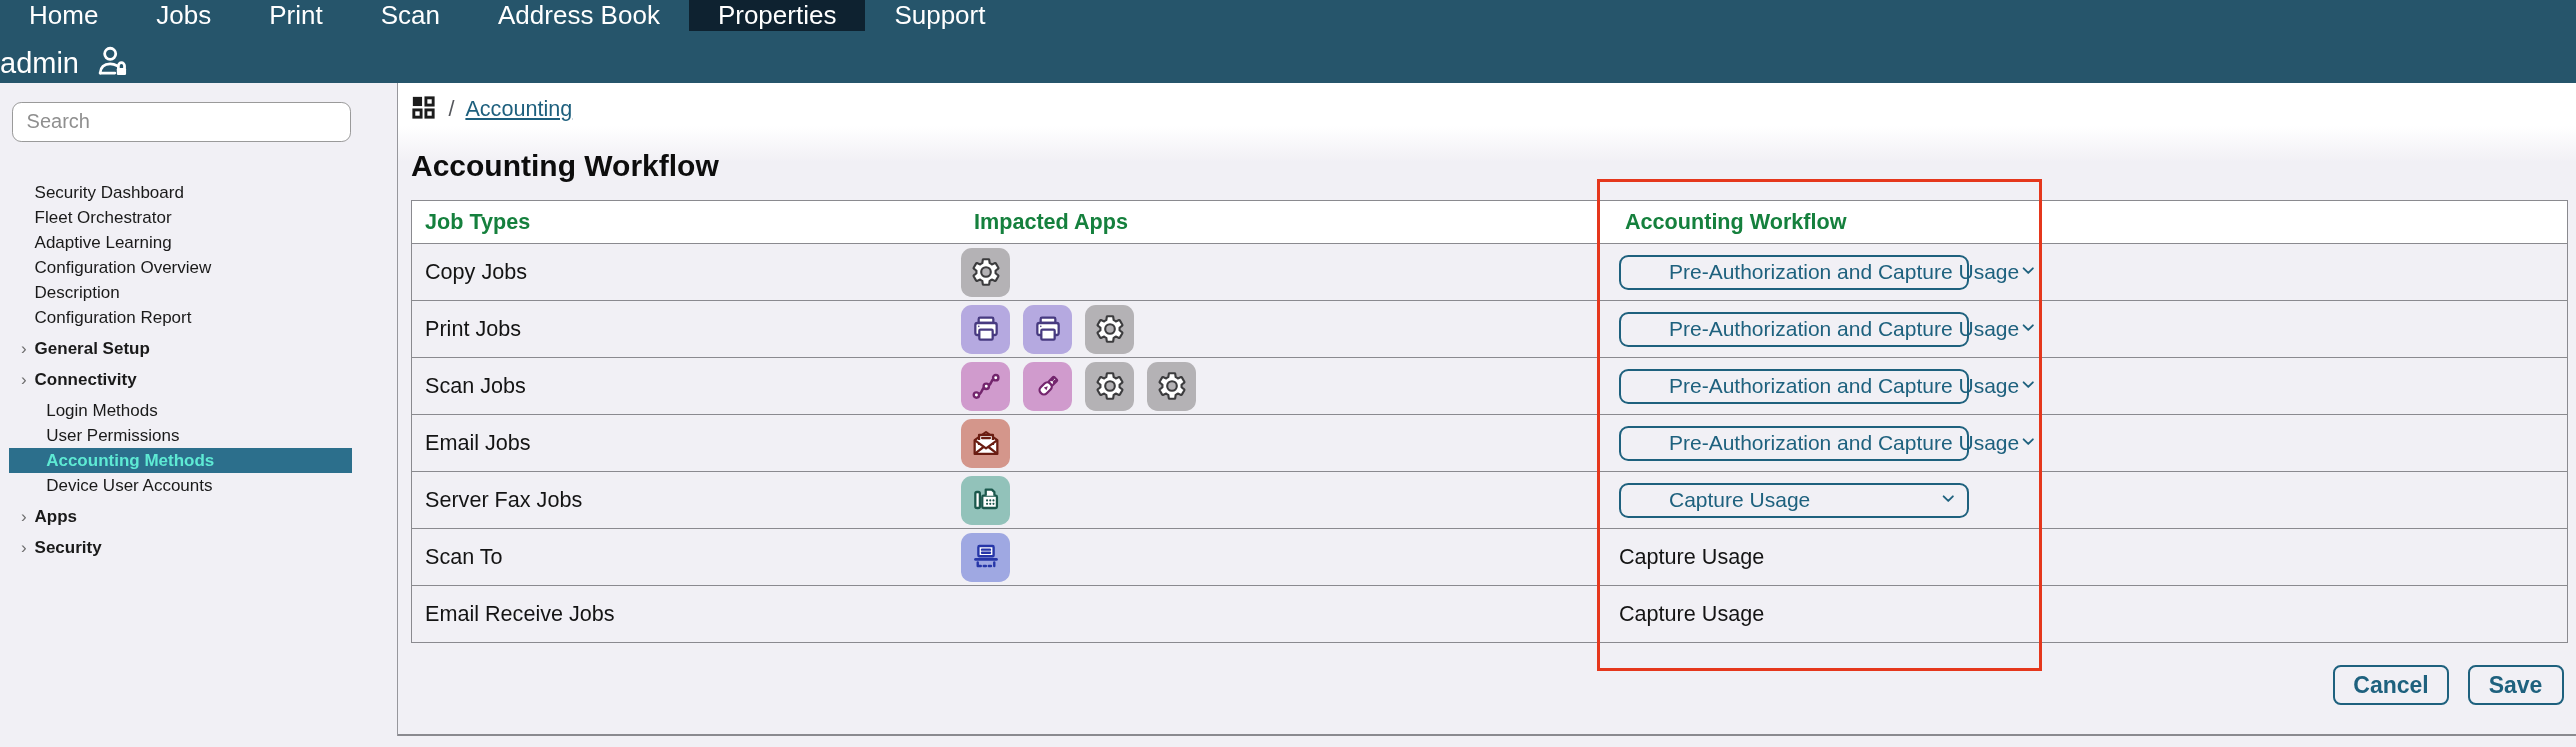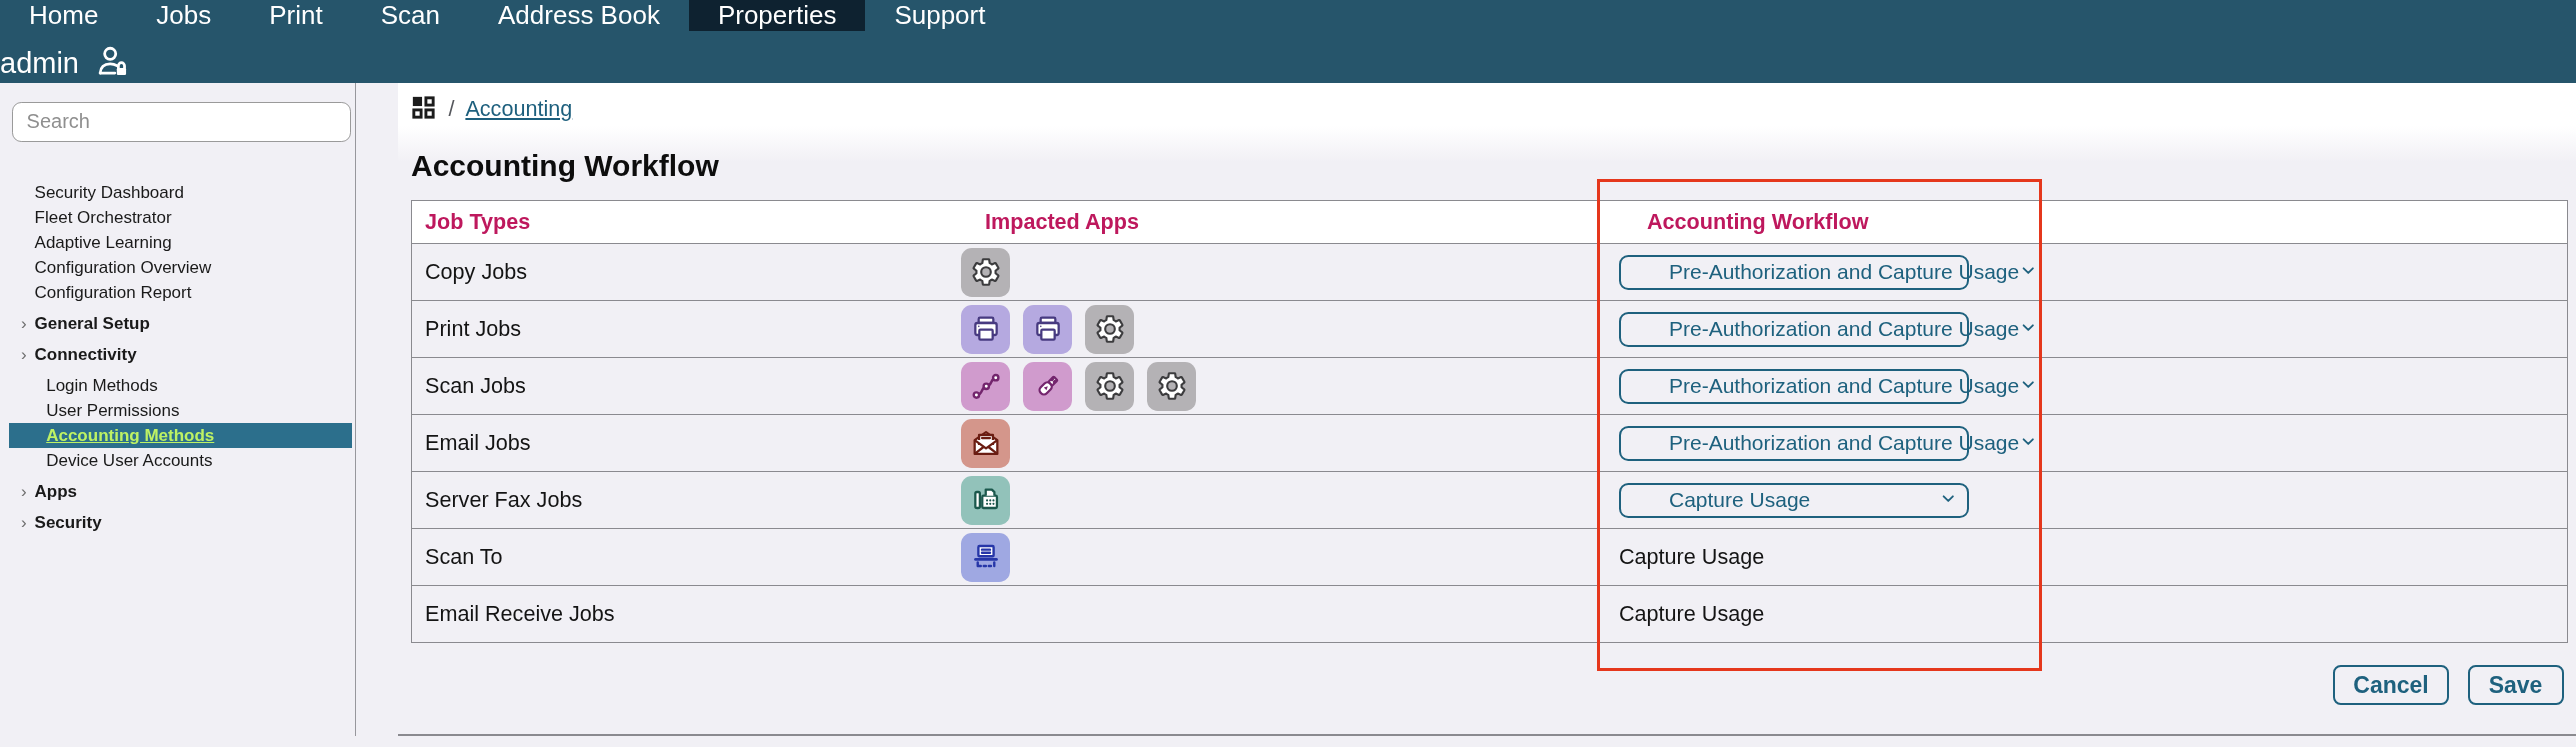--- a/index.html
+++ b/index.html
@@ -12,53 +12,53 @@
     background:#26556b; display:flex; align-items:stretch; color:#fff; z-index:10;flex-direction:column; }
   .topnav .navitems { display:flex; align-items:stretch; }
   .navitem { display:flex; align-items:center; padding:0 29px; font-size:26px; color:#fff; cursor:pointer; }
   .navitem.selected { background:#0e2230; }
   .nav-spacer { flex:1; }
   .userarea { display:flex; align-items:center; gap:15.4px; margin-right:29px; }
   .userarea .uname { font-size:29px; }
   .userarea svg { width:37px; height:37px; color:#fff; }
 
   
-  .sidebar { position:absolute; left:0; top:83px; bottom:12px; width:356px;
+  .sidebar { position:absolute; left:0; top:83px; bottom:12px; width:398px;
     background:#f1f0f5; border-right:1.5px solid #97979c; z-index:5; }
   .searchbox { margin:18.5px 0 0 11.6px; width:339px; height:40px; border:1.5px solid #9a9a9a;
     border-radius:9.2px; background:#fff; font-size:20px; padding:0 14px; color:#444;
     font-family:"Liberation Sans", sans-serif; outline:none; }
   .searchbox::placeholder { color:#8f8f8f; }
   .sidelist { margin-top:38px; width:352px; list-style:none; }
   .sideitem { position:relative; font-size:17px; line-height:25px; color:#1a1a1a;
     margin-left:9.2px; width:343px; cursor:pointer; }
   .sideitem.link { padding-left:25.4px; }
   .sideitem.sublink { padding-left:37px; }
   .sideitem.section { padding-left:25.4px; font-weight:bold; margin-top:6.2px; margin-bottom:6.2px; }
   .sideitem .chev { position:absolute; left:6.2px; top:0; width:17px; color:#6d6d6d;
     font-weight:normal; font-size:17px; text-align:center; }
   .sideitem .chev.down { transform:rotate(90deg); transform-origin:55% 50%; display:inline-block; }
-  .sideitem.selected { background:#2c6f8c; color:#bef264; font-weight:bold;text-decoration:underline; }
+  .sideitem.selected { background:#2c6f8c; color:#5eead4; font-weight:bold; }
 
   
   .main { position:absolute; left:398px; top:83px; right:0; bottom:0; }
   .crumbbar { position:absolute; left:0; top:0; width:100%; height:79px;
     background:linear-gradient(to bottom, #ffffff 0px, #ffffff 43px, #f1f0f5 79px); }
   .crumbs { position:absolute; left:10.8px; top:10px; display:flex; align-items:center; gap:10.8px; }
   .crumbs svg.gridico { width:29px; height:29px; color:#1c1c1c; }
   .crumb-sep { font-size:21.6px; color:#55575c; }
   .crumb-link { font-size:21.6px; color:#1d5f7d; text-decoration:underline; cursor:pointer; }
 
   .pagetitle { position:absolute; left:13px; top:66px; font-size:30px; font-weight:bold; color:#0d0d0d; }
 
   
   .wtable { position:absolute; left:13px; top:117px; width:2157px;
     border:1.5px solid #8a8a8f; background:#f1f0f5; }
   .thead { display:grid; grid-template-columns:549px 651px auto; height:42px;
-    background:#ffffff; align-items:center; font-size:21.6px; font-weight:bold; color:#be185d;gap:11px; }
+    background:#ffffff; align-items:center; font-size:21.6px; font-weight:bold; color:#15803d; }
   .thead .hcell { padding-left:13px; }
   .trow { display:grid; grid-template-columns:549px 651px auto; height:57px;
     align-items:center; border-top:1.5px solid #8a8a8f; }
   .cell-label { padding-left:13px; font-size:21.6px; color:#141414; }
   .cell-apps { display:flex; align-items:center; gap:13px; }
   .apptile { width:49px; height:49px; border-radius:10.8px; display:flex;
     align-items:center; justify-content:center; }
   .apptile svg { width:32px; height:32px; }
   .cell-flow { padding-left:7px; }
   .flow-select { width:350px; height:35px; border:2.3px solid #1e617e; border-radius:9.2px;
@@ -109,20 +109,21 @@
     </div>
   </header>
 
   <aside class="sidebar">
     <input class="searchbox" type="text" placeholder="Search" style="">
     <ul class="sidelist" id="side-list">
         <li class="sideitem link"><span>Security Dashboard</span></li>
         <li class="sideitem link"><span>Fleet Orchestrator</span></li>
         <li class="sideitem link"><span>Adaptive Learning</span></li>
         <li class="sideitem link"><span>Configuration Overview</span></li>
+        <li class="sideitem link"><span>Description</span></li>
         <li class="sideitem link"><span>Configuration Report</span></li>
         <li class="sideitem section"><span class="chev">›</span><span>General Setup</span></li>
         <li class="sideitem section"><span class="chev">›</span><span>Connectivity</span></li>
         <li class="sideitem sublink"><span>Login Methods</span></li>
         <li class="sideitem sublink"><span>User Permissions</span></li>
         <li class="sideitem sublink selected"><span>Accounting Methods</span></li>
         <li class="sideitem sublink"><span>Device User Accounts</span></li>
         <li class="sideitem section"><span class="chev">›</span><span>Apps</span></li>
         <li class="sideitem section"><span class="chev">›</span><span>Security</span></li>
       </ul>

